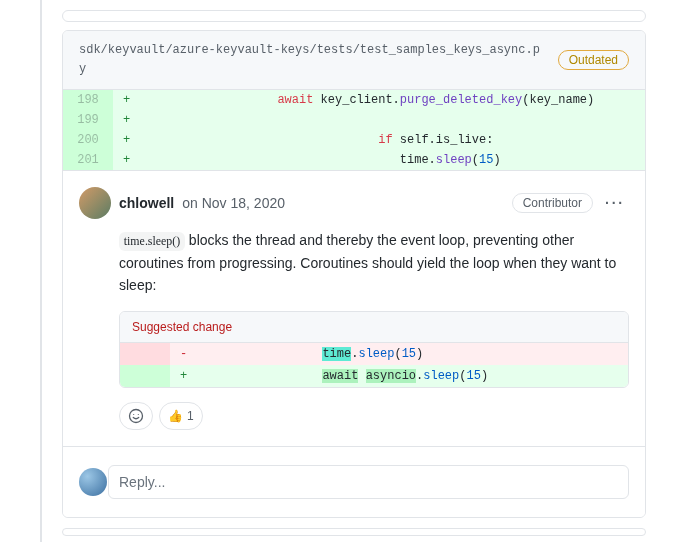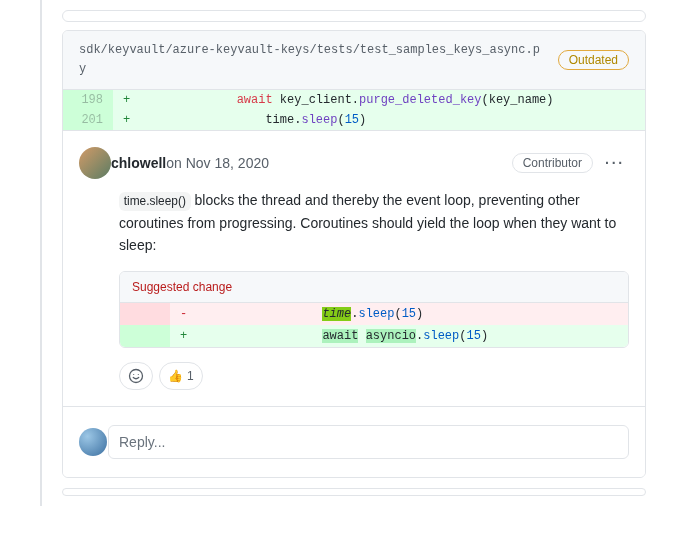--- a/index.html
+++ b/index.html
@@ -51,40 +51,40 @@
     font-weight: 500;
     white-space: nowrap;
     margin-top: 9px;
   }
   table.diff {
     width: 100%;
     border-collapse: collapse;
     font-family: SFMono-Regular, Consolas, "Liberation Mono", Menlo, monospace;
     font-size: 12px;
   }
-  table.diff td { padding: 0 10px; vertical-align: top; line-height: 20px; }
+  table.diff td { padding: 0 10px; vertical-align: top; line-height: 20px; text-align: center; }
   td.lineno {
     width: 50px;
     text-align: right;
     color: rgba(27,31,35,.3);
     background: #cdffd8;
     user-select: none;
   }
   td.marker {
     width: 22px;
     text-align: center;
     background: #e6ffed;
     color: #22863a;
   }
   td.code { background: #e6ffed; white-space: pre; color: #24292e; }
   .tok-kw   { color: #d73a49; }
   .tok-call { color: #6f42c1; }
 
   .comment-block { padding: 16px; border-top: 1px solid #e1e4e8; position: relative; }
-  .comment-header { display: flex; align-items: center; }
+  .comment-header { display: flex; align-items: center; gap: 8px; }
   .avatar {
     width: 32px; height: 32px; border-radius: 50%;
     background: linear-gradient(135deg,#d29b68,#5b7c63);
     flex-shrink: 0;
   }
   .author { font-weight: 600; color: #24292e; }
   .timestamp { color: #586069; }
   .label-contributor {
     border: 1px solid #e1e4e8;
     border-radius: 2em;
@@ -95,21 +95,21 @@
     text-align: center;
   }
   .kebab { color: #586069; font-weight: bold; letter-spacing: 2px; padding: 4px; cursor: pointer; }
   .header-right { margin-left: auto; display: flex; align-items: center; gap: 8px; }
 
   .comment-body { margin: 10px 0 0 40px; line-height: 1.6; color: #24292e; }
   code.inline {
     background: rgba(27,31,35,.05);
     border-radius: 6px;
     padding: .2em .4em;
-    font-family: Liberation Sans, sans-serif;
+    font-family: Liberation Serif, serif;
     font-size: 85%;
   }
 
   .suggestion-box {
     border: 1px solid #e1e4e8;
     border-radius: 6px;
     margin: 14px 0 14px 40px;
     overflow: hidden;
   }
   .suggestion-header {
@@ -129,21 +129,21 @@
   .sg-gut { width: 50px; }
   .sg-mark { width: 22px; text-align: center; }
   tr.del td { background: #ffeef0; }
   tr.del .sg-gut  { background: #ffdce0; }
   tr.del .sg-mark { color: #cb2431; }
   tr.add td { background: #e6ffed; }
   tr.add .sg-gut  { background: #cdffd8; }
   tr.add .sg-mark { color: #22863a; }
   .sg-code { white-space: pre; }
   .hl-green { background: #acf2bd; }
-  .hl-red   { background: #84cc16; font-style: italic; }
+  .hl-red   { background: #5eead4; }
   .tok-call2 { color: #005cc5; }
   .tok-num   { color: #005cc5; }
 
   .reactions { margin-left: 40px; display: flex; gap: 6px; }
   .react-btn {
     border: 1px solid #e1e4e8;
     background: #fff;
     border-radius: 2em;
     height: 28px;
     min-width: 30px;
@@ -195,20 +195,30 @@
       <span class="file-path">sdk/keyvault/azure-keyvault-keys/tests/test_samples_keys_async.py</span>
       <span class="outdated-badge">Outdated</span>
     </div>
 
     <table class="diff">
       <tbody id="diff-body">
           <tr>
             <td class="lineno">198</td>
             <td class="marker">+</td>
             <td class="code">            <span class="tok-kw">await</span> key_client.<span class="tok-call">purge_deleted_key</span>(key_name)</td>
+          </tr>
+          <tr>
+            <td class="lineno">199</td>
+            <td class="marker">+</td>
+            <td class="code"></td>
+          </tr>
+          <tr>
+            <td class="lineno">200</td>
+            <td class="marker">+</td>
+            <td class="code">            <span class="tok-kw">if</span> self.is_live:</td>
           </tr>
           <tr>
             <td class="lineno">201</td>
             <td class="marker">+</td>
             <td class="code">                time.<span class="tok-call">sleep</span>(<span class="tok-num">15</span>)</td>
           </tr>
         </tbody>
     </table>
 
     <div class="comment-block">

